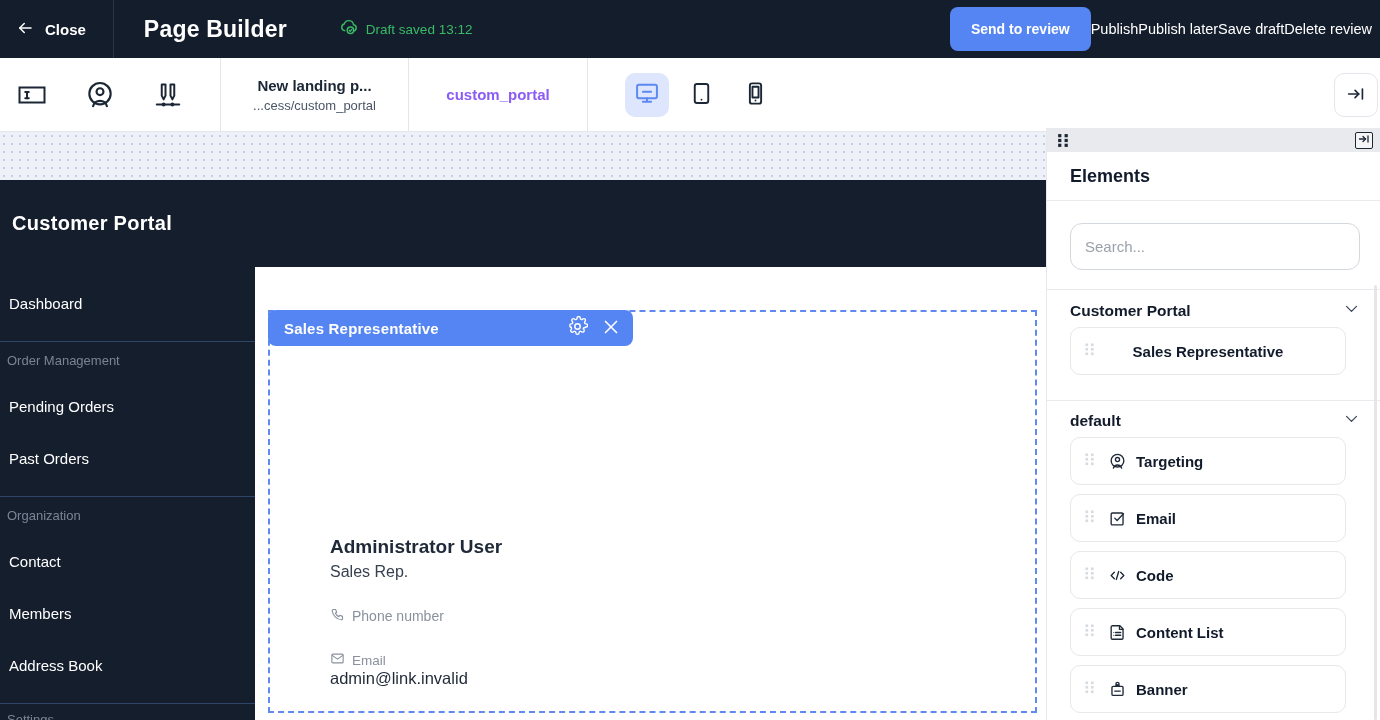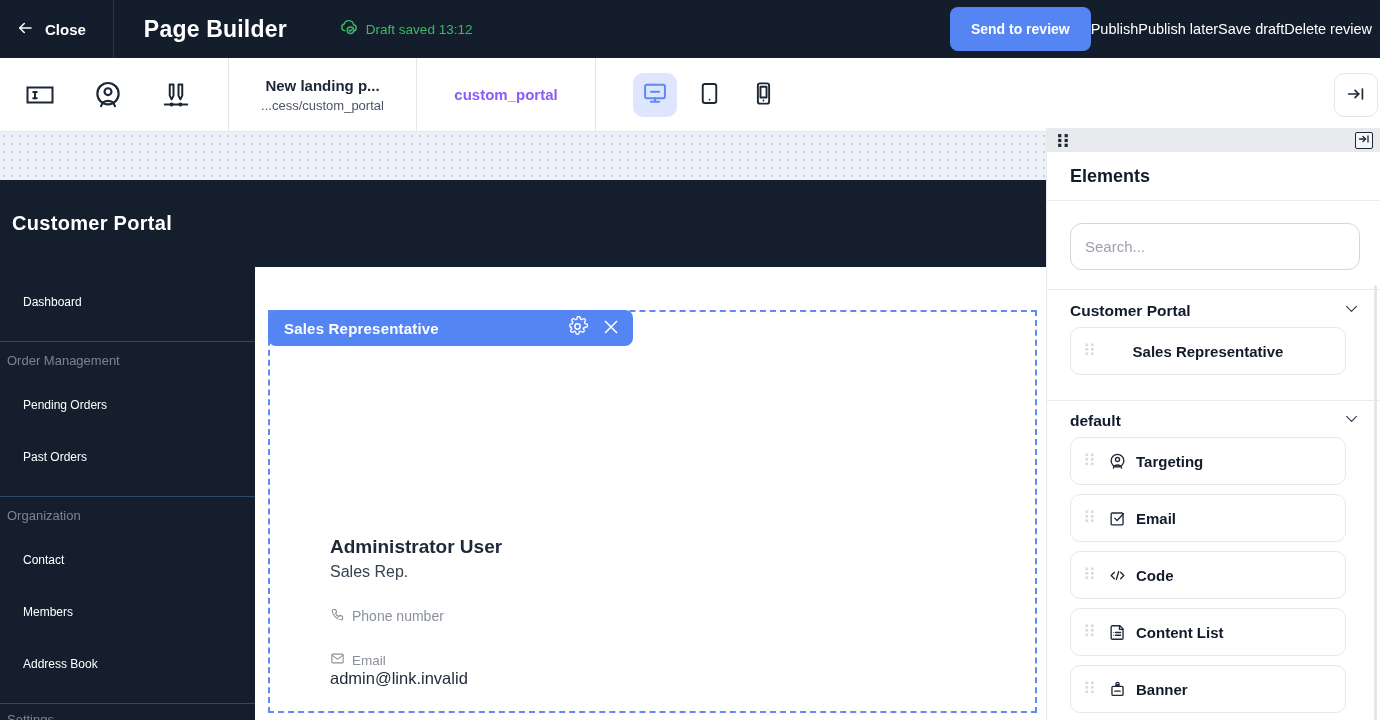--- a/index.html
+++ b/index.html
@@ -19,21 +19,21 @@
   .topbar-vsep { width:1px; height:58px; background:#2a3547; margin-left:27px; }
   .app-title { font-size:23px; font-weight:800; margin-left:30px; letter-spacing:.2px; }
   .draft-status { display:flex; align-items:center; gap:8px; color:#3aba64; font-size:13.5px; font-weight:500; margin-left:52px; }
   .topbar-actions { display:flex; align-items:center; margin-left:auto; margin-right:8px; }
   .send-review-btn { background:#5585f2; color:#fff; height:44px; padding:0 21px; border-radius:8px; font-size:14px; font-weight:600; }
   .topbar-textbtn { color:#fff; font-size:14.5px; font-weight:500; }
 
   
   .toolbar {
     position:absolute; top:58px; left:0; width:1380px; height:74px;
-    background:#fff; border-bottom:1px solid #e3e6eb; display:flex; align-items:center;padding-left:8px;
+    background:#fff; border-bottom:1px solid #e3e6eb; display:flex; align-items:center;
   }
   .tb-icons { display:flex; align-items:center; gap:36px; padding:0 36px 0 16px; }
   .tb-iconbtn { width:32px; height:32px; display:flex; align-items:center; justify-content:center; color:#1c2736; }
   .tb-vsep { width:1px; align-self:stretch; background:#e3e6eb; }
   .tb-page { width:187px; text-align:center; cursor:pointer; }
   .tb-page-name { font-size:15px; font-weight:700; color:#1c2736; }
   .tb-page-path { font-size:13px; color:#4a5568; margin-top:4px; }
   .tb-tab { width:178px; text-align:center; font-size:15px; font-weight:700; color:#8b5cf6; }
   .tb-devices { display:flex; align-items:center; gap:10px; margin-left:37px; }
   .dev-btn { width:44px; height:44px; border-radius:10px; display:flex; align-items:center; justify-content:center; color:#1c2736; }
@@ -50,21 +50,21 @@
     position:absolute; top:0; left:0; width:100%; height:48px; background-color:#eef1f8;
     background-image:radial-gradient(#c5cfe3 1.1px, transparent 1.1px); background-size:8px 8px;
   }
   .page-header {
     position:absolute; top:48px; left:0; width:100%; height:87px;
     background:#151e2d; color:#fff; display:flex; align-items:center;
   }
   .page-header-title { margin-left:12px; font-size:20px; font-weight:700; letter-spacing:.3px; }
 
   .site-sidebar { position:absolute; top:135px; left:0; width:255px; height:453px; background:#151e2d; overflow:hidden; }
-  .nav-link { position:absolute; left:23px; color:#fff; font-size:12px; font-weight:500; cursor:pointer; }
+  .nav-link { position:absolute; left:9px; color:#fff; font-size:15px; font-weight:500; cursor:pointer; }
   .nav-section { position:absolute; left:7px; color:#7b8494; font-size:13px; font-weight:400; }
   .nav-sep { position:absolute; left:0; width:100%; height:1px; background:#2f4668; }
 
   .canvas-white { position:absolute; top:135px; left:255px; width:791px; height:453px; background:#fff; }
 
   .sel-el {
     position:absolute; left:13px; top:43px; width:769px; height:403px;
     border:2px dashed #6189f2; background:#fff; cursor:pointer;
   }
   .el-toolbar {

